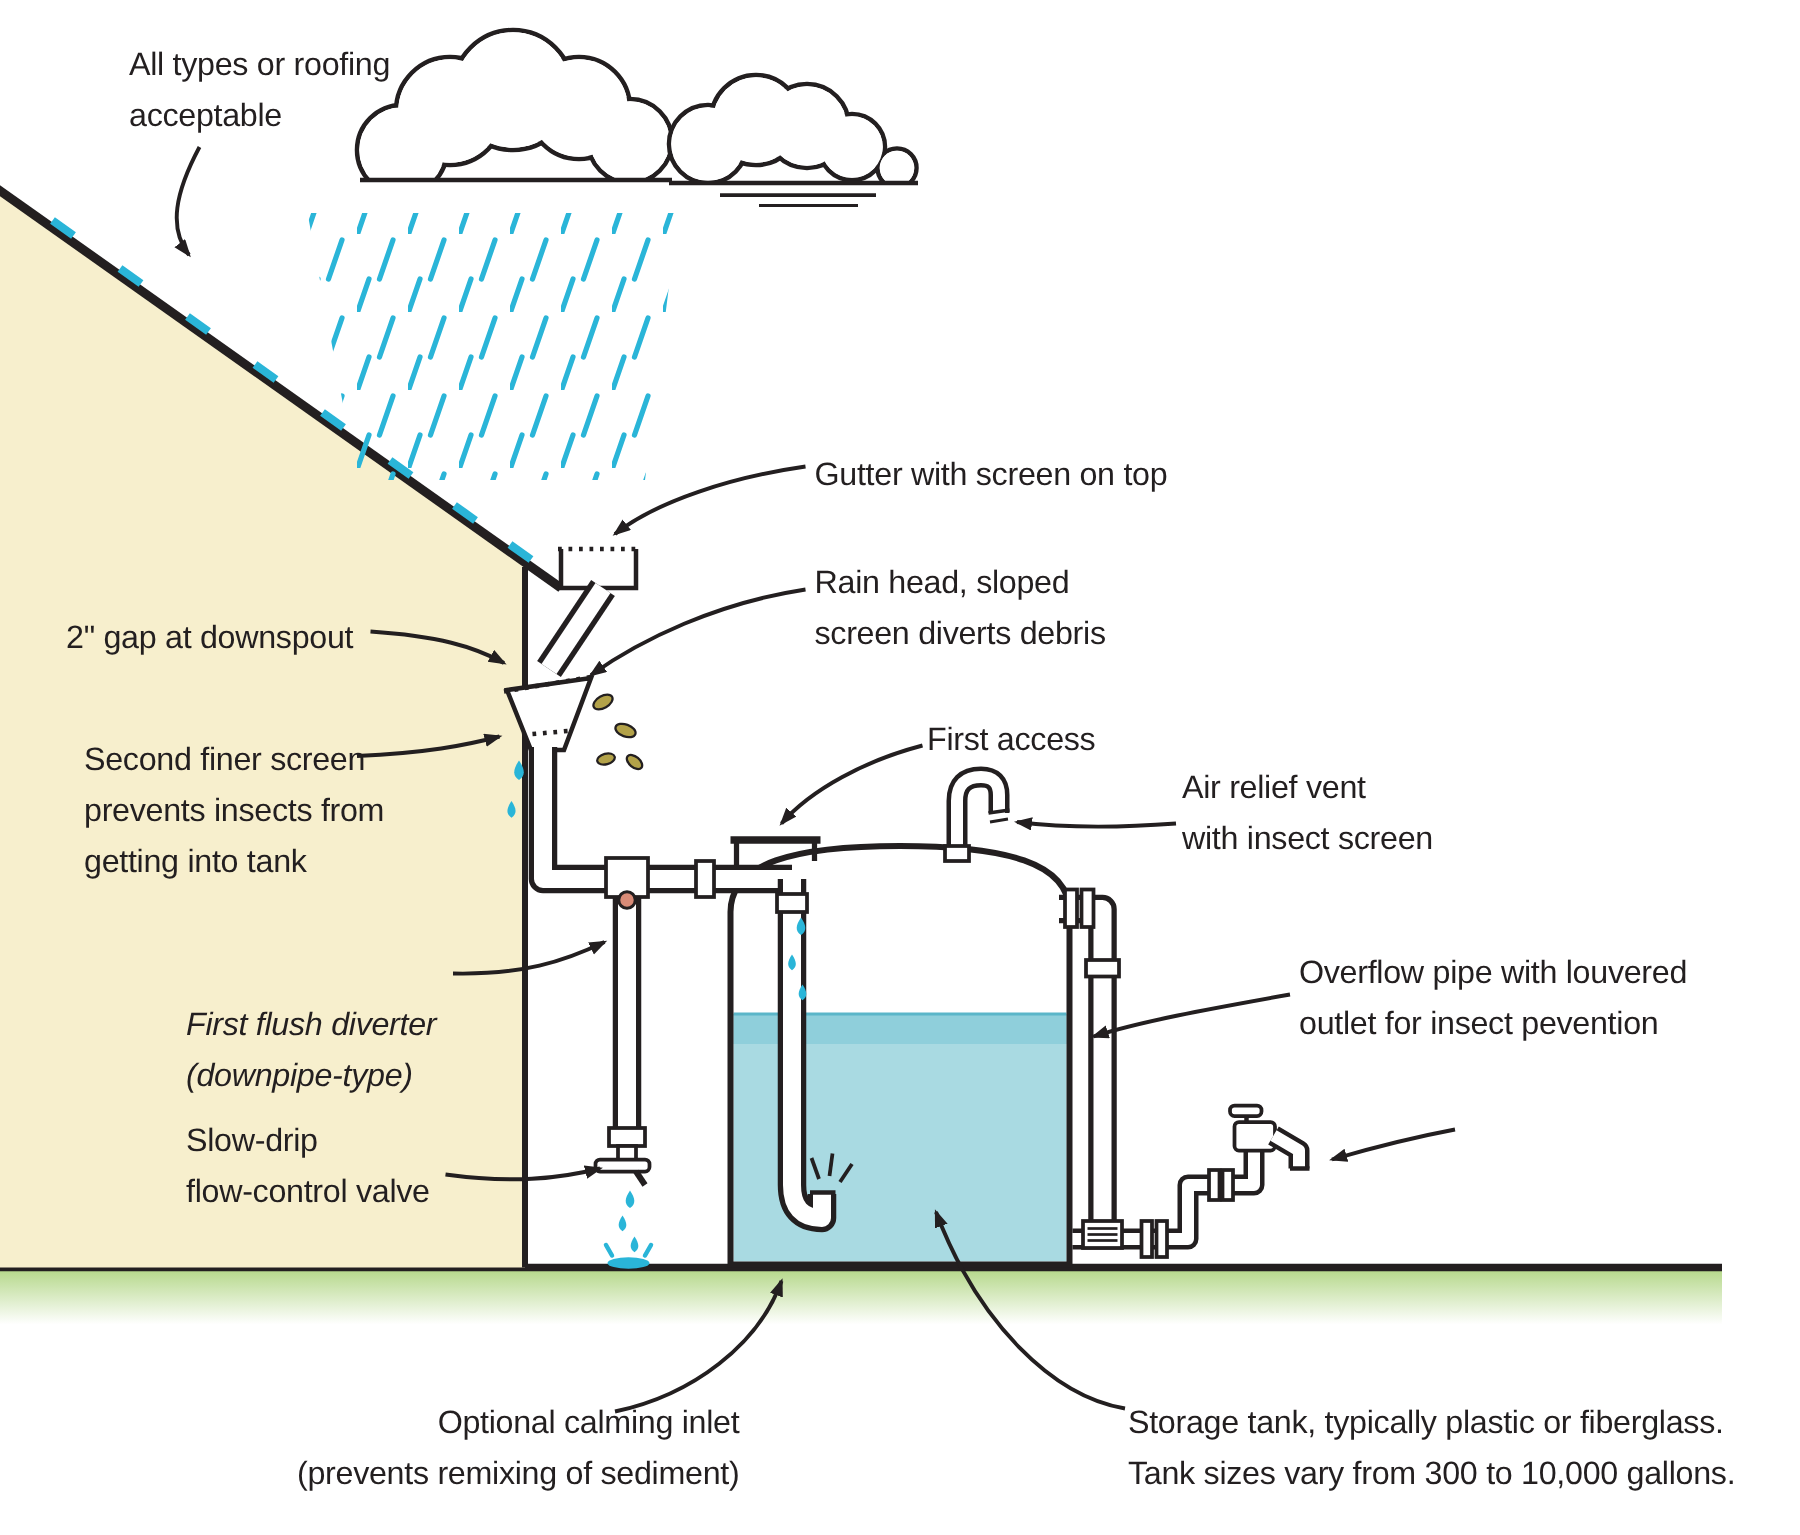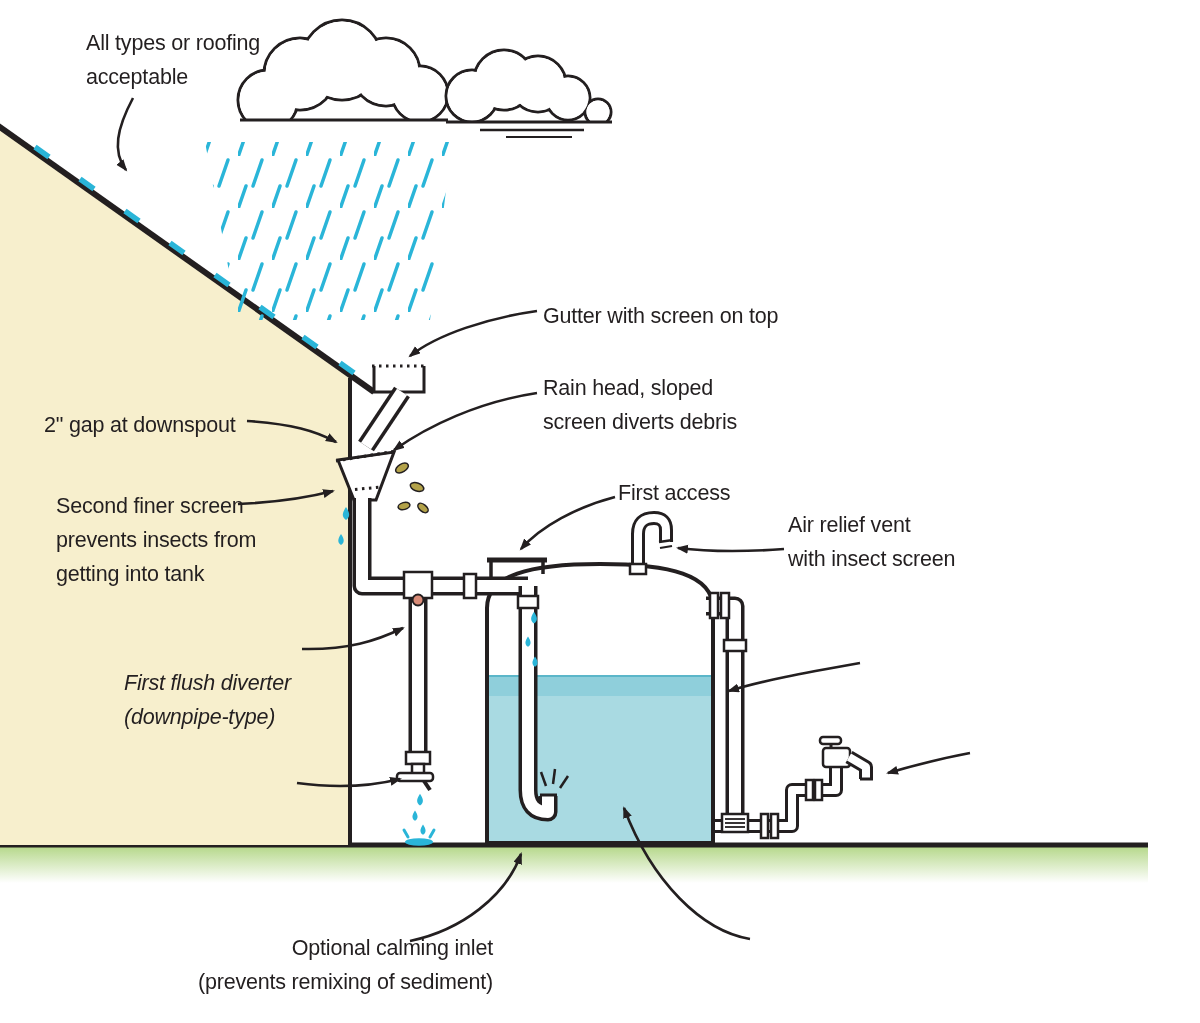--- a/index.html
+++ b/index.html
@@ -258,19 +258,25 @@
 acceptable</div>
   <div class="lbl" id="l-gutter">Gutter with screen on top</div>
   <div class="lbl" id="l-rainhead">Rain head, sloped
 screen diverts debris</div>
   <div class="lbl" id="l-gap">2" gap at downspout</div>
   <div class="lbl" id="l-finer">Second finer screen
 prevents insects from
 getting into tank</div>
   <div class="lbl" id="l-firstflush">First flush diverter
 (downpipe-type)</div>
+  <div class="lbl" id="l-slowdrip">Slow-drip
+flow-control valve</div>
   <div class="lbl" id="l-tankaccess">First access</div>
   <div class="lbl" id="l-airvent">Air relief vent
 with insect screen</div>
+  <div class="lbl" id="l-overflow">Overflow pipe with louvered
+outlet for insect pevention</div>
   <div class="lbl center" id="l-calming">Optional calming inlet
 (prevents remixing of sediment)</div>
+  <div class="lbl" id="l-storage">Storage tank, typically plastic or fiberglass.
+Tank sizes vary from 300 to 10,000 gallons.</div>
 
 </div>
 
 </body></html>

